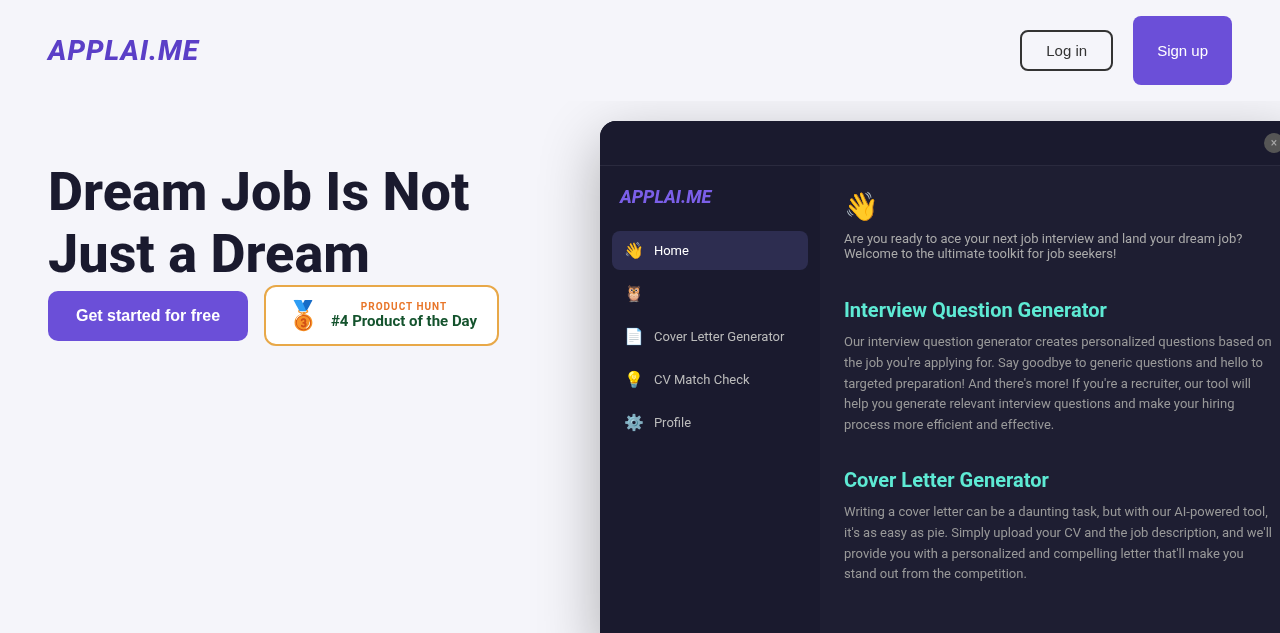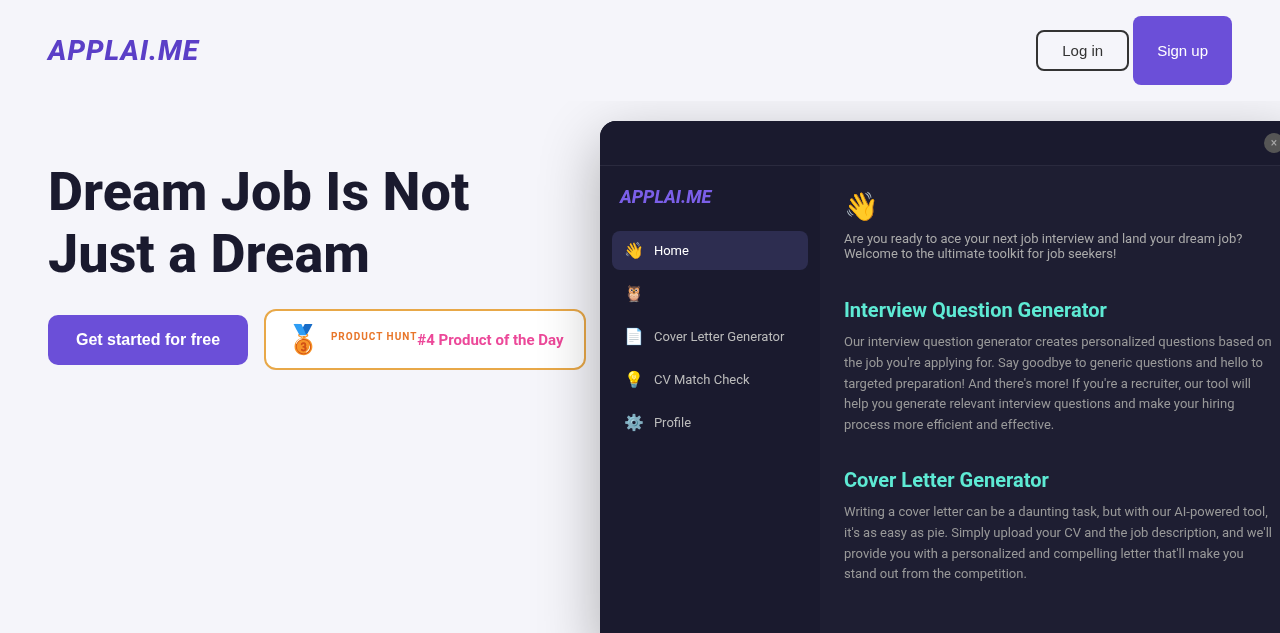--- a/index.html
+++ b/index.html
@@ -28,21 +28,21 @@
       font-size: 28px;
       font-weight: 800;
       color: #5b3fc7;
       letter-spacing: 1px;
       font-style: italic;
       text-transform: uppercase;
     }
 
     .header-buttons {
       display: flex;
-      gap: 4px;
+      gap: 20px;
       align-items: center;
     }
 
     .btn-login {
       padding: 10px 24px;
       border: 2px solid #333;
       background: transparent;
       border-radius: 8px;
       font-size: 15px;
       font-weight: 500;
@@ -76,21 +76,20 @@
     .left-content {
       flex: 0 0 560px;
       padding-top: 20px;
     }
 
     .hero-title {
       font-size: 54px;
       font-weight: 800;
       color: #1a1a2e;
       line-height: 1.15;
-      margin-bottom: 24px;
     }
 
     .hero-desc {
       font-size: 17px;
       color: #555;
       line-height: 1.6;
       margin-bottom: 36px;
       max-width: 480px;
     }
 
@@ -121,36 +120,36 @@
       background: white;
       min-width: 220px;
     }
 
     .ph-medal {
       font-size: 28px;
     }
 
     .ph-text {
       display: flex;
-      flex-direction: row;
+      flex-direction: column;
       text-align: center;
     }
 
     .ph-label {
       font-size: 10px;
       font-weight: 700;
       color: #e8762a;
       text-transform: uppercase;
       letter-spacing: 1px;
     }
 
     .ph-rank {
       font-size: 15px;
       font-weight: 700;
-      color: #ec4899;
+      color: #14532d;
     }
 
     
     .app-screenshot {
       position: absolute;
       right: -20px;
       top: 20px;
       width: 700px;
       height: 520px;
       background: #1a1a2e;

